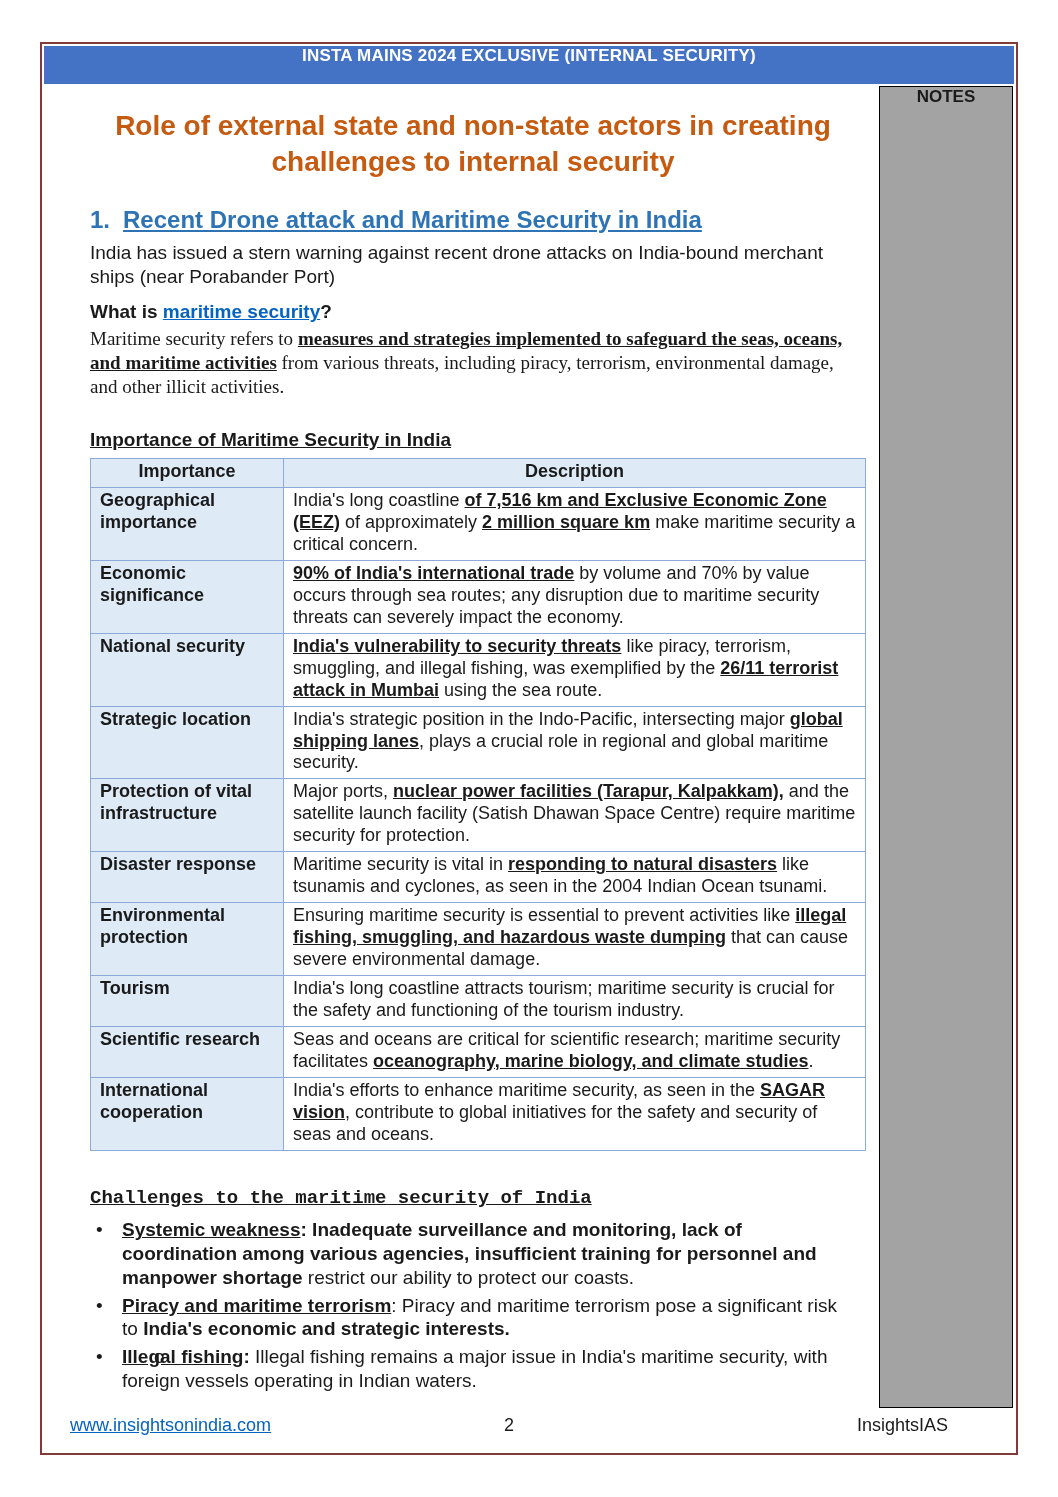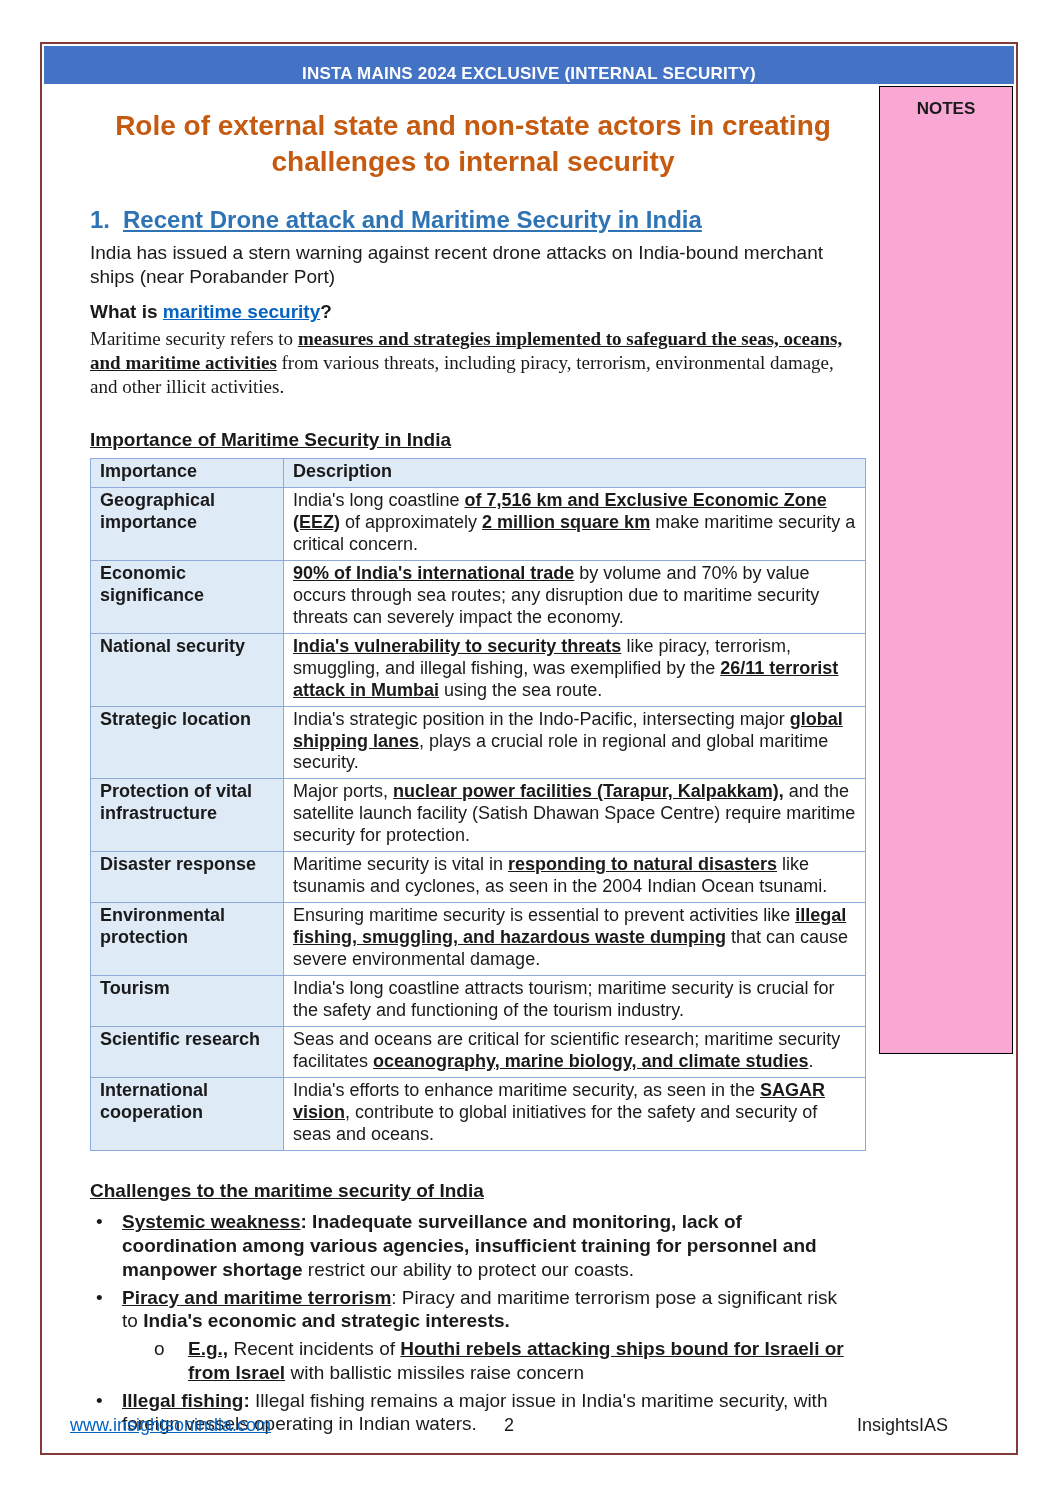--- a/index.html
+++ b/index.html
@@ -19,27 +19,27 @@
     font-family:"Liberation Sans",sans-serif;
     color:var(--text);
     position:relative;
   }
   .frame{
     position:absolute;left:40px;top:42px;width:978px;height:1413px;
     border:2px solid var(--frame);background:#fff;
   }
   .banner{
     margin:2px;height:38px;background:var(--header-bar);
-    color:#fff;display:flex;align-items:flex-end;justify-content:center;
+    color:#fff;display:flex;align-items:flex-start;justify-content:center;
     font-size:17px;font-weight:bold;letter-spacing:.2px;
   }
   .notes-box{
-    position:absolute;top:42px;right:3px;width:134px;height:968px;
-    border:1px solid #000;background:#f9a8d4;text-align:center;
-    padding-top:12px;font-weight:bold;font-size:17px;
+    position:absolute;top:42px;right:3px;width:134px;height:1322px;
+    border:1px solid #000;background:#a3a3a3;text-align:center;
+    font-weight:bold;font-size:17px;
   }
   .content{
     position:absolute;left:28px;top:52px;width:786px;
     font-size:19px;line-height:1.25;padding-left:20px;
   }
   .doc-title{
     color:var(--title);font-size:28px;font-weight:bold;text-align:center;
     line-height:1.3;margin:12px 0 24px;
   }
   .section-heading{
@@ -47,33 +47,33 @@
   }
   .sec-num{margin-right:13px;}
   .sec-text{text-decoration:underline;}
   .body-text{margin:0 0 6px;}
   .intro{margin-bottom:12px;}
   .what-is{margin-bottom:3px;}
   .definition{margin-bottom:30px;font-family:Liberation Serif, serif;}
   .sub-heading{
     font-weight:bold;text-decoration:underline;margin:0 0 6px;font-size:19px;
   }
-  .challenges-heading{margin-top:28px;margin-bottom:8px;}
+  .challenges-heading{margin-top:36px;margin-bottom:8px;font-family:Liberation Mono, monospace;}
   .b{font-weight:bold;}
   .u{text-decoration:underline;}
   .lnk{color:var(--link);text-decoration:underline;cursor:pointer;margin-top:31px;}
   .imp-table{
     border-collapse:collapse;width:776px;font-size:18px;line-height:1.22;
     margin:0;
   }
   .imp-table th,.imp-table td{
     border:1px solid var(--table-border);
     padding:2px 9px 4px;vertical-align:top;text-align:left;
   }
-  .imp-table th{background:var(--table-fill);font-weight:bold;}
+  .imp-table th{background:var(--table-fill);font-weight:bold;text-align:center;}
   .col1{width:193px;}
   .imp-cell{background:var(--table-fill);font-weight:bold;width:193px;}
   .bullets{list-style:none;margin:0;padding:0;}
   .bullet-item{position:relative;padding-left:32px;margin-bottom:4px;}
   .bullet-item .marker{position:absolute;left:6px;}
   .bullet-item[data-level="2"]{padding-left:98px;}
   .bullet-item[data-level="2"] .marker{left:64px;}
   .footer{
     position:absolute;left:28px;right:68px;bottom:12px;height:26px;
     display:flex;align-items:baseline;font-size:18px;
@@ -181,21 +181,20 @@
           <span class="bullet-text"><span class="b u">Systemic weakness</span><span class="b">: Inadequate surveillance and monitoring, lack of coordination among various agencies, insufficient training for personnel and manpower shortage</span><span> restrict our ability to protect our coasts.</span></span>
         </li>
 
         <li class="bullet-item" data-level="1">
           <span class="marker">•</span>
           <span class="bullet-text"><span class="b u">Piracy and maritime terrorism</span><span>: Piracy and maritime terrorism pose a significant risk to </span><span class="b">India's economic and strategic interests.</span></span>
         </li>
 
         <li class="bullet-item" data-level="2">
           <span class="marker">o</span>
-          <span class="bullet-text"><span class="b u">E.g.,</span><span> Recent incidents of </span><span class="b u">Houthi rebels attacking ships bound for Israeli or from Israel</span><span> with ballistic missiles raise concern</span></span>
         </li>
 
         <li class="bullet-item" data-level="1">
           <span class="marker">•</span>
           <span class="bullet-text"><span class="b u">Illegal fishing</span><span class="b">:</span><span> Illegal fishing remains a major issue in India's maritime security, with foreign vessels operating in Indian waters.</span></span>
         </li>
       </ul>
 
   </div>
 

